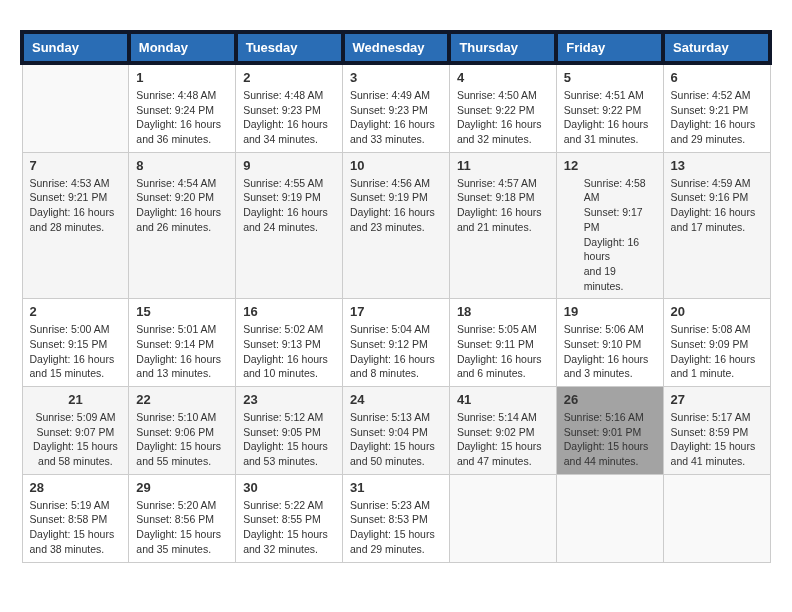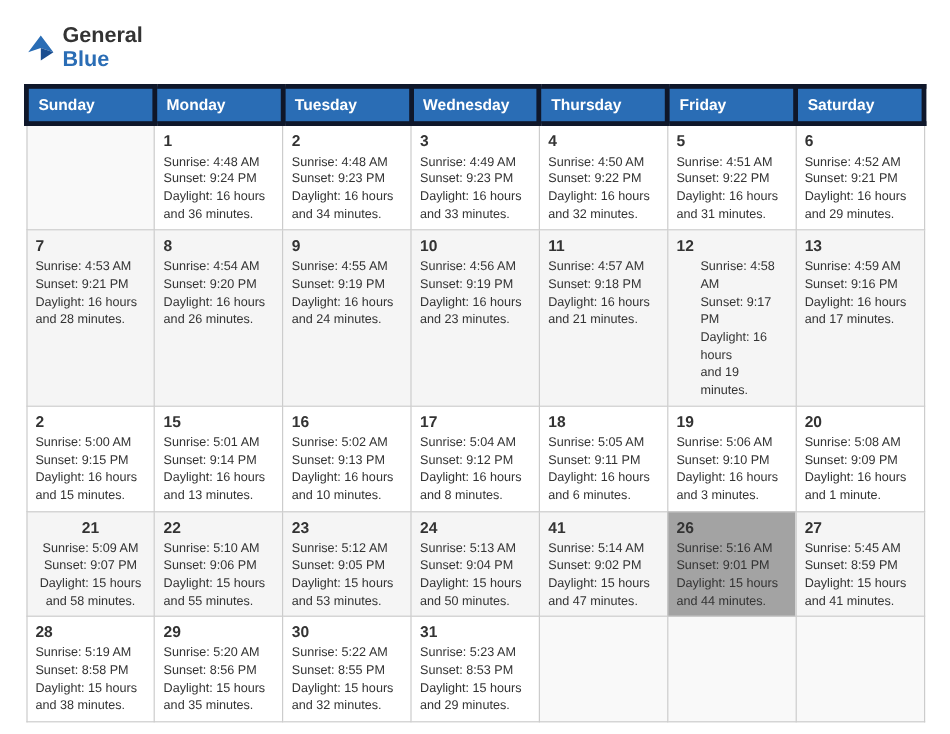--- a/index.html
+++ b/index.html
@@ -77,30 +77,20 @@
       line-height: 1.4;
     }
     .empty-cell {
       background: #f9f9f9;
     }
   </style>
 </head>
 <body>
 
 <div class="header">
-  <div class="logo">
-    <svg class="logo-icon" viewBox="0 0 32 32">
-      <polygon points="16,4 28,20 16,16 4,20" fill="#2a6db5"></polygon>
-      <polygon points="16,16 28,20 16,28" fill="#1a4d8f"></polygon>
-    </svg>
-    <div class="logo-text">
-      <span style="font-size:18px;font-weight:bold;color:#333;">General</span>
-      <span style="font-size:18px;font-weight:bold;color:#2a6db5;">Blue</span>
-    </div>
-  </div>
 </div>
 
 <table class="calendar">
   <thead>
     <tr>
     <th>Sunday</th>
         <th>Monday</th>
         <th>Tuesday</th>
         <th>Wednesday</th>
         <th>Thursday</th>
@@ -294,21 +284,21 @@
         </td>
         <td style="background: #a3a3a3;">
           <div class="day-number">26</div>
           <div class="day-info" style="white-space: pre-line;">Sunrise: 5:16 AM
 Sunset: 9:01 PM
 Daylight: 15 hours
 and 44 minutes.</div>
         </td>
         <td style="background: rgb(245, 245, 245);">
           <div class="day-number">27</div>
-          <div class="day-info" style="white-space: pre-line;">Sunrise: 5:45 AM
+          <div class="day-info" style="white-space: pre-line;">Sunrise: 5:17 AM
 Sunset: 8:59 PM
 Daylight: 15 hours
 and 41 minutes.</div>
         </td>
       </tr>
       <tr>
         <td>
           <div class="day-number">28</div>
           <div class="day-info" style="white-space: pre-line;">Sunrise: 5:19 AM
 Sunset: 8:58 PM

